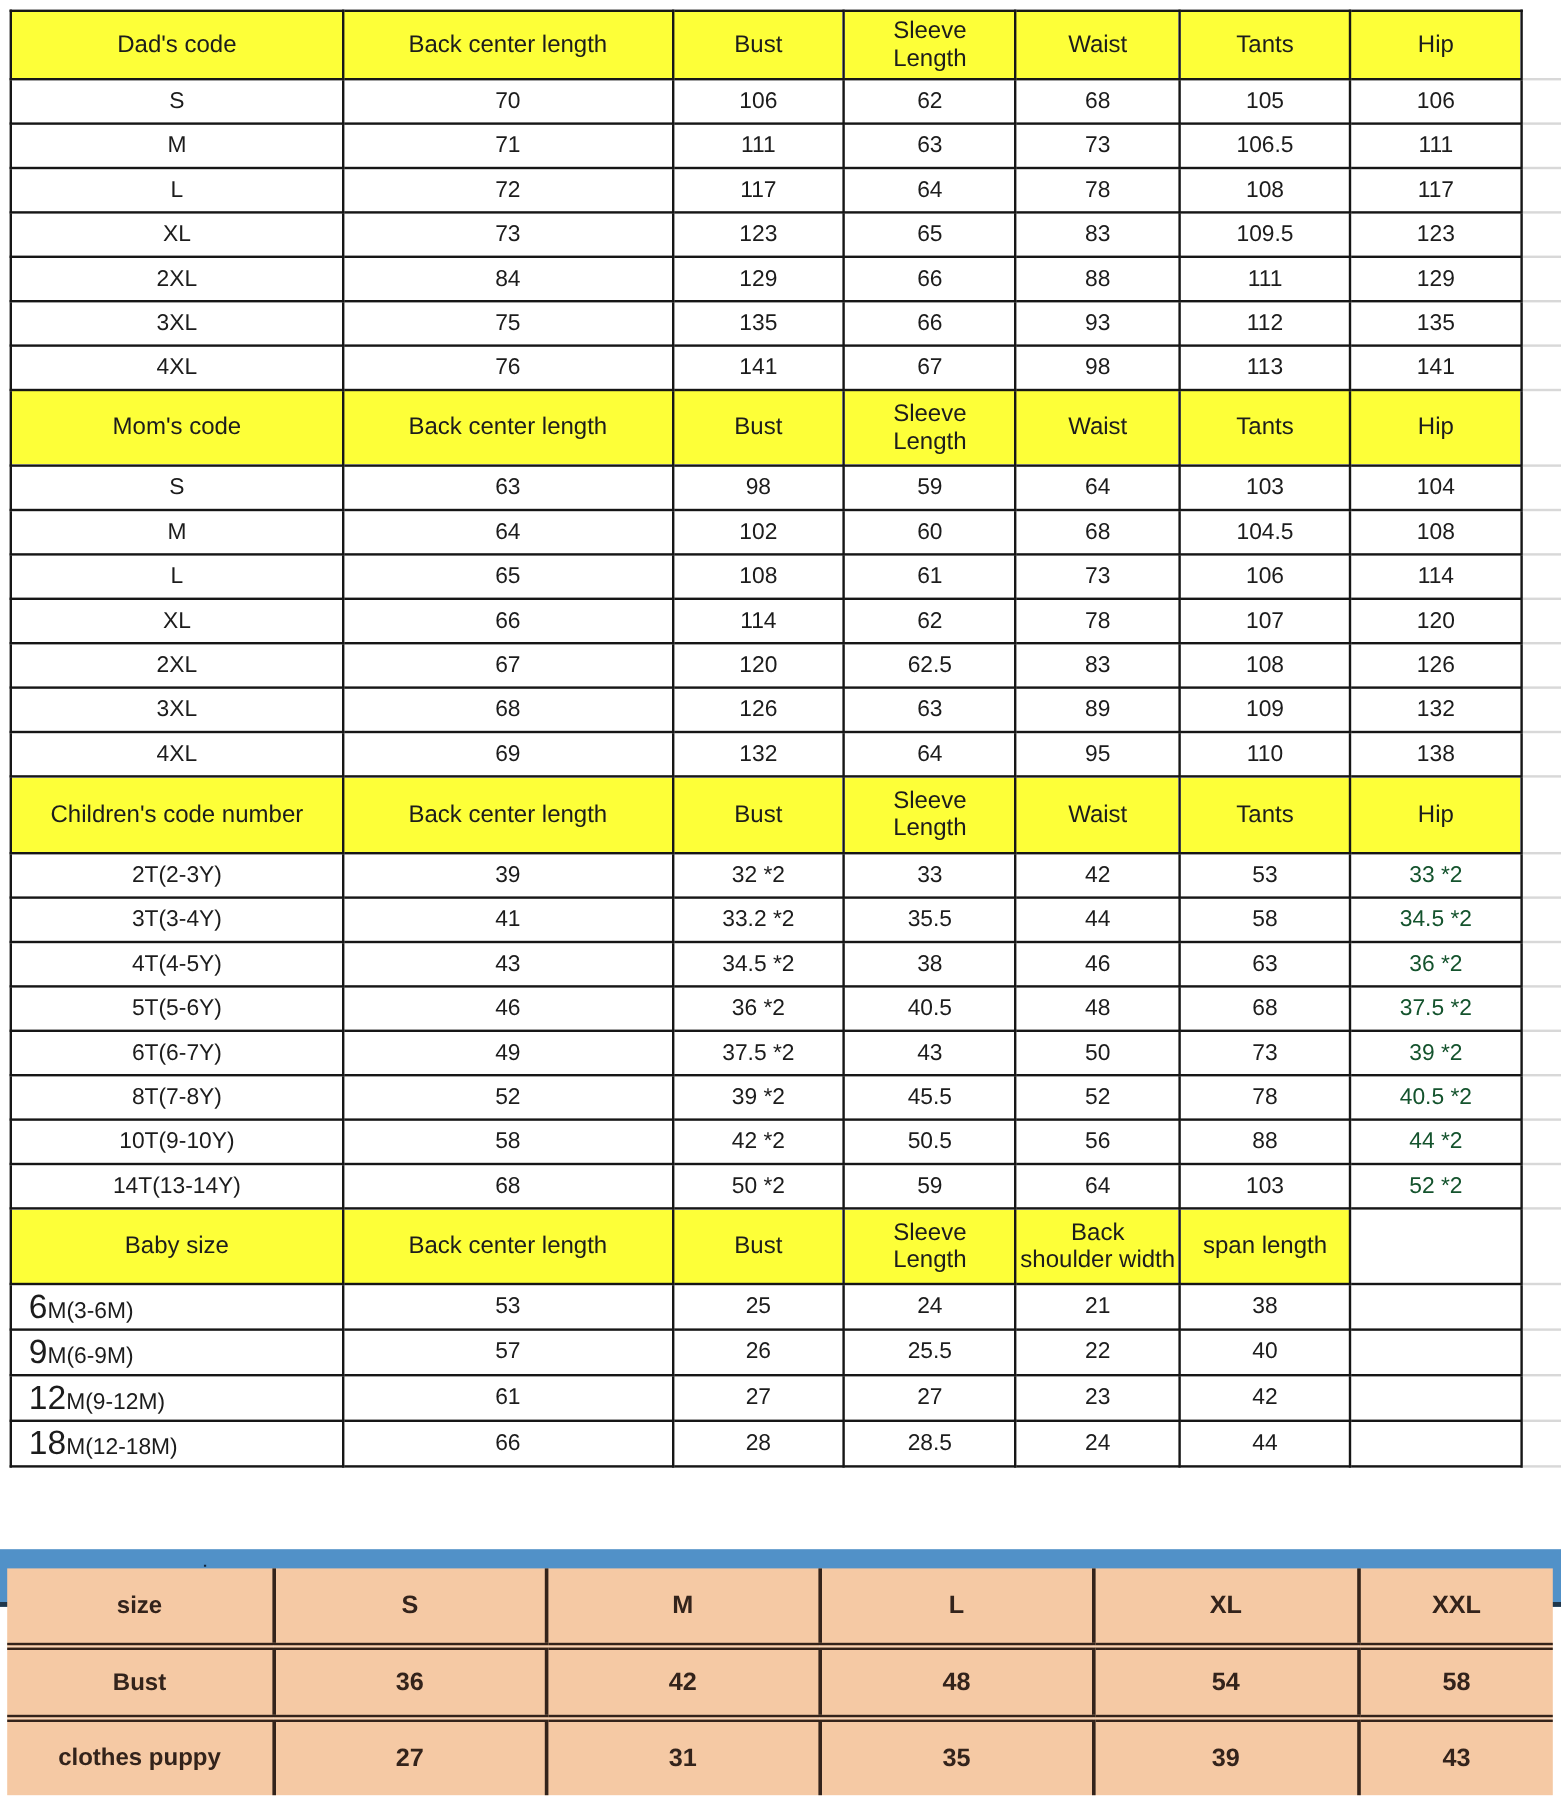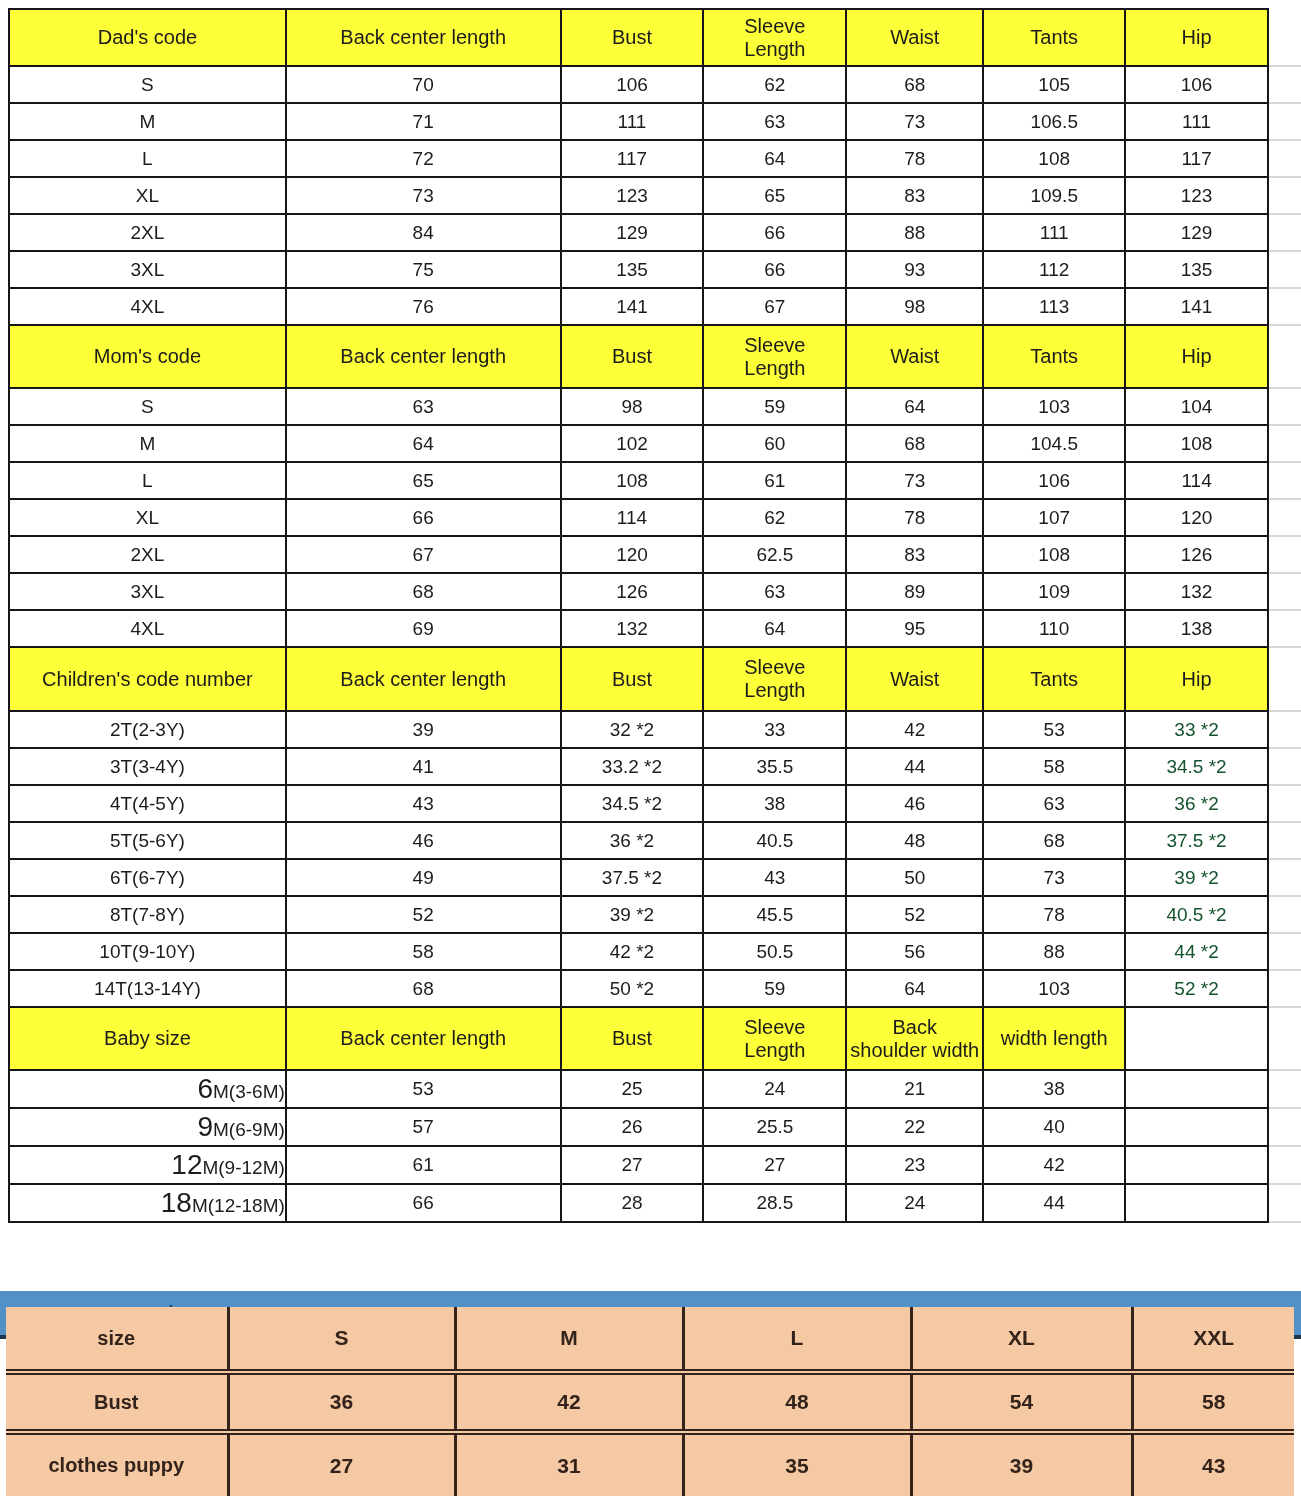--- a/index.html
+++ b/index.html
@@ -34,21 +34,21 @@
   tr.r-children { height:37px; }
   tr.h-baby     { height:63px; }
   tr.r-baby     { height:38px; }
 
   .c-lightblue { color:#4f9cd9; }
   .c-navy      { color:#1f3864; }
   .c-red       { color:#f92c2c; }
   #main-table td.black { color:#14532d; }
 
   #main-table td.baby-label {
-    text-align:right; padding-left:2px; white-space:nowrap;
+    text-align:left; padding-left:14px; white-space:nowrap;
   }
   #main-table td.baby-label .big { font-size:28px; line-height:1; }
 
   
   #puppy-bar {
     position:absolute; left:0; top:1259px; width:1301px; height:44px;
     background:#5191c8; border-bottom:4px solid #20364a;
     display:flex; align-items:center;margin-top:32px;
   }
   #puppy-bar span {
@@ -340,21 +340,21 @@
           <td class="ghost"></td>
         </tr>
         <tr class="h-baby">
           <td class="hdr">Baby size</td>
           <td class="hdr">Back center length</td>
           <td class="hdr">Bust</td>
           <td class="hdr">Sleeve
 Length</td>
           <td class="hdr">Back
 shoulder width</td>
-          <td class="hdr">width length</td>
+          <td class="hdr">span length</td>
           <td class="empty-cell"></td>
           <td class="ghost"></td>
         </tr>
         <tr class="r-baby">
           <td class="baby-label"><span class="big">6</span><span>M(3-6M)</span></td>
           <td>53</td>
           <td>25</td>
           <td>24</td>
           <td>21</td>
           <td>38</td>

